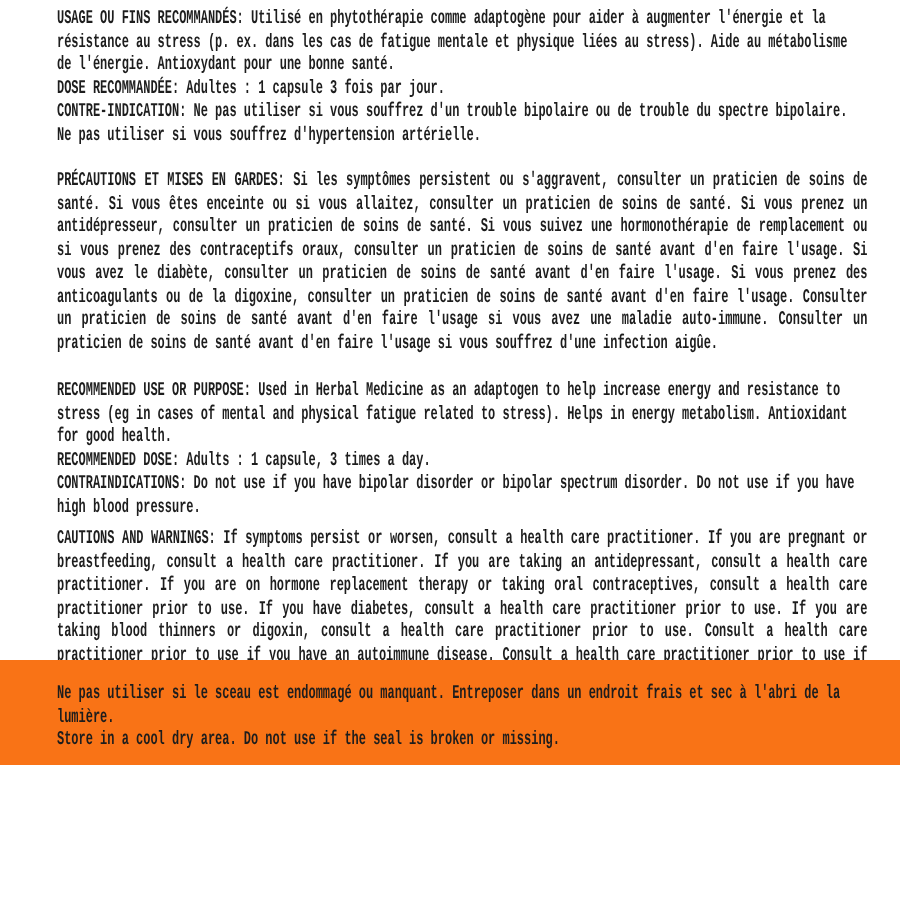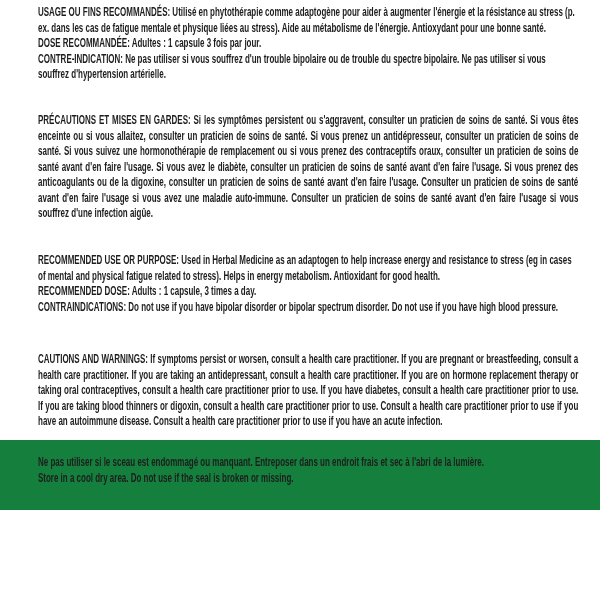--- a/index.html
+++ b/index.html
@@ -8,21 +8,21 @@
     background: #ffffff;
     width: 600px;
     height: 611px;
     overflow: hidden;
   }
   #page {
     position: relative;
     width: 600px;
     height: 611px;
     background: #ffffff;
-    font-family: Liberation Sans, sans-serif;
+    font-family: Liberation Mono, monospace;
     color: #1d1d1d;
   }
   
   .cond {
     position: absolute;
     left: 38px;
     width: 880px;
     transform: scaleX(0.614);
     transform-origin: 0 0;
     font-weight: 700;
@@ -36,21 +36,21 @@
   #block-fr-usage      { top: 4px; }
   #block-fr-precautions{ top: 112px; }
   #block-en-use        { top: 252px; }
   #block-en-cautions   { top: 351px; }
   #storage-banner {
     position: absolute;
     left: 0;
     top: 440px;
     width: 600px;
     height: 70px;
-    background: #15803d;
+    background: #f97316;
   }
   #storage-banner .cond { top: 14px; }
 </style>
 </head>
 <body>
 
 <div id="page">
 
   <div id="block-fr-usage" class="cond">
     <p>USAGE OU FINS RECOMMANDÉS: Utilisé en phytothérapie comme adaptogène pour aider à augmenter l'énergie et la résistance au stress (p. ex. dans les cas de fatigue mentale et physique liées au stress). Aide au métabolisme de l'énergie. Antioxydant pour une bonne santé.</p>

